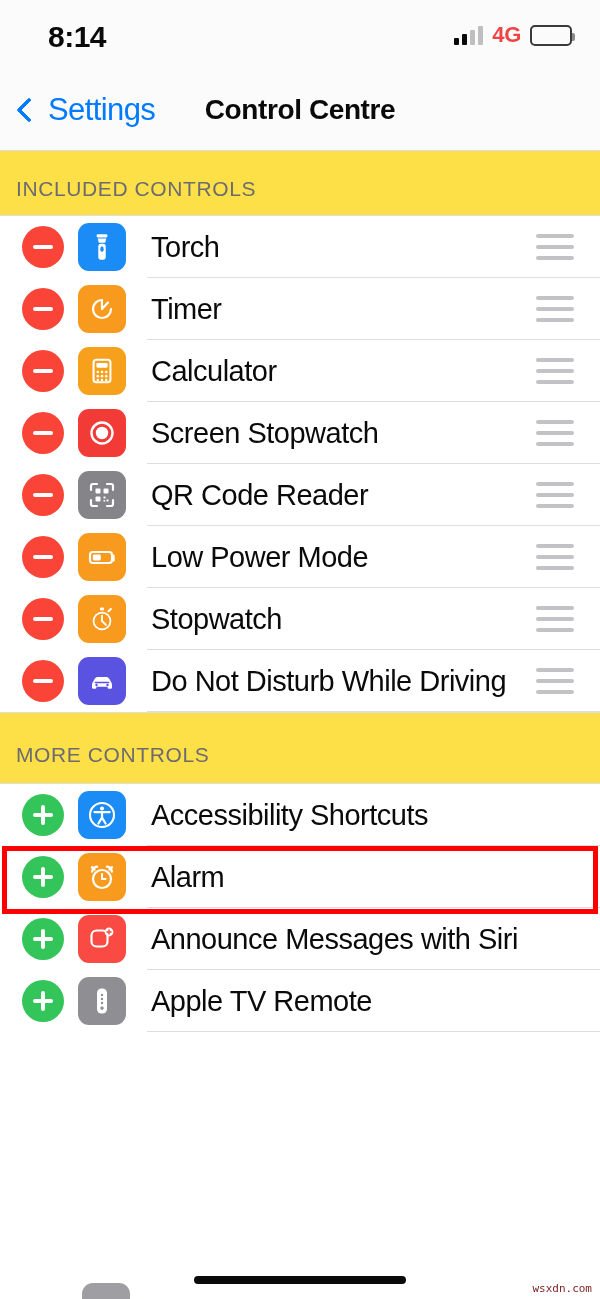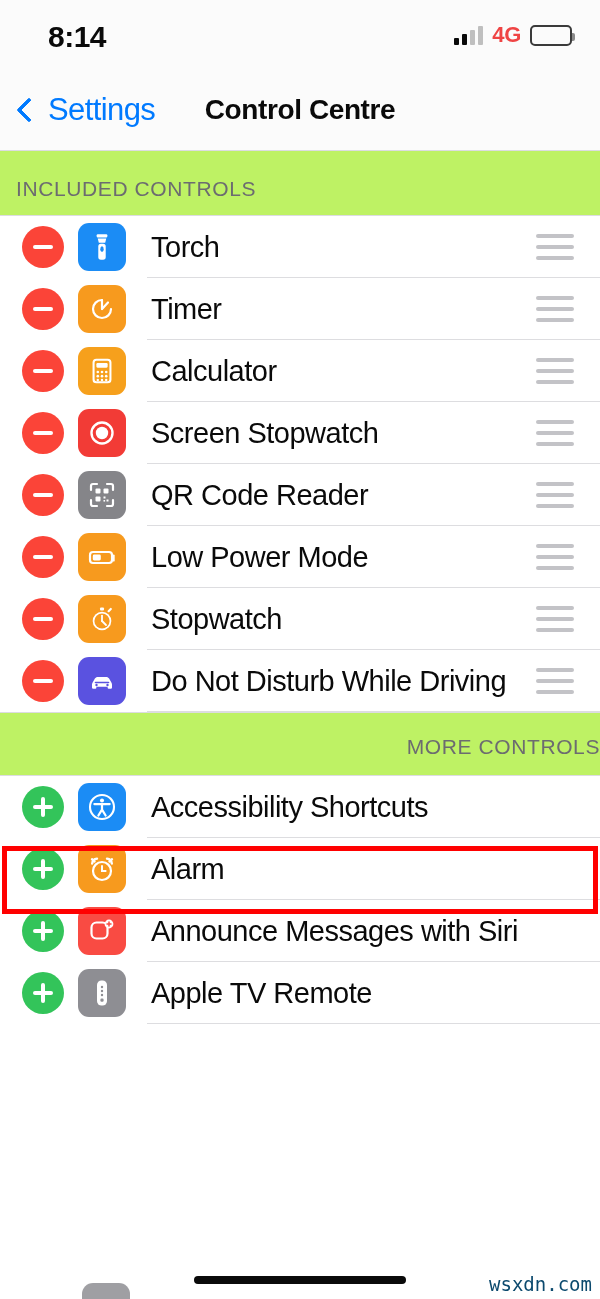--- a/index.html
+++ b/index.html
@@ -52,24 +52,24 @@
   .chev{ width:18px; height:18px; border-left:4px solid #007AFF; border-bottom:4px solid #007AFF;
          transform:rotate(45deg); border-radius:2px; margin-left:4px;}
   .nav-back-label{ font-size:31px; color:#007AFF; letter-spacing:-0.6px;}
   .nav-title{
     width:100%; text-align:center; font-size:28px; font-weight:700;
     color:#0a0a0a; letter-spacing:-0.4px;
   }
 
   
   .section-head{
-    background:#bef264; border-top:1px solid #dcdce1; border-bottom:1px solid #dcdce1;
+    background:#fde047; border-top:1px solid #dcdce1; border-bottom:1px solid #dcdce1;
     padding:26px 0 14px 16px; font-size:21px; color:#6c6c70; letter-spacing:0.6px;
   }
-  .section-head.more{ padding-top:22px; padding-bottom:16px;text-align:right; }
+  .section-head.more{ padding-top:30px; padding-bottom:16px; }
 
   
   .list{ background:#ffffff; }
   .row{
     height:62px; display:flex; align-items:center; position:relative;
     background:#ffffff; padding-left:22px;
   }
   .row .sep{
     position:absolute; left:147px; right:0; bottom:0; height:1px; background:#dddde0;
   }
@@ -104,21 +104,21 @@
     position:absolute; left:2px; right:2px; top:846px; height:68px;
     border:5px solid #ff0000; pointer-events:none; z-index:40;
   }
 
   
   .home-ind{
     position:absolute; left:50%; transform:translateX(-50%);
     bottom:15px; width:212px; height:8px; background:#0a0a0a; border-radius:4px; z-index:30;
   }
   .watermark{
-    position:absolute; right:8px; bottom:4px; font-size:19px; color:#0c4a6e;
+    position:absolute; right:8px; bottom:4px; font-size:11px; color:#7f1d1d;
     font-family:"DejaVu Sans Mono", monospace; z-index:30;
   }
   .partial-icon{
     position:absolute; left:82px; bottom:0; width:48px; height:16px;
     background:#8e8e93; border-radius:11px 11px 0 0; opacity:.85;
   }
 </style>
 </head>
 <body>
 

